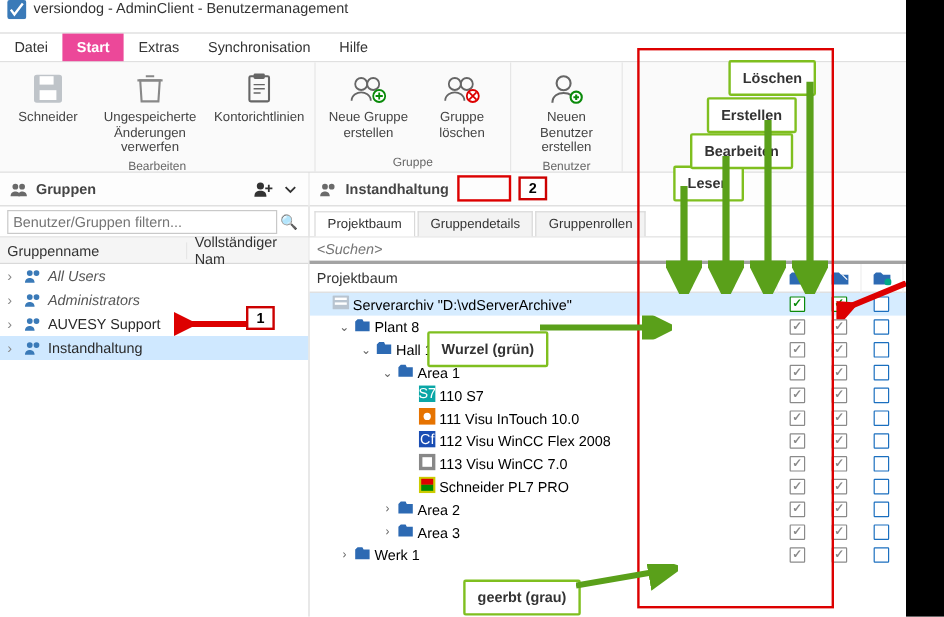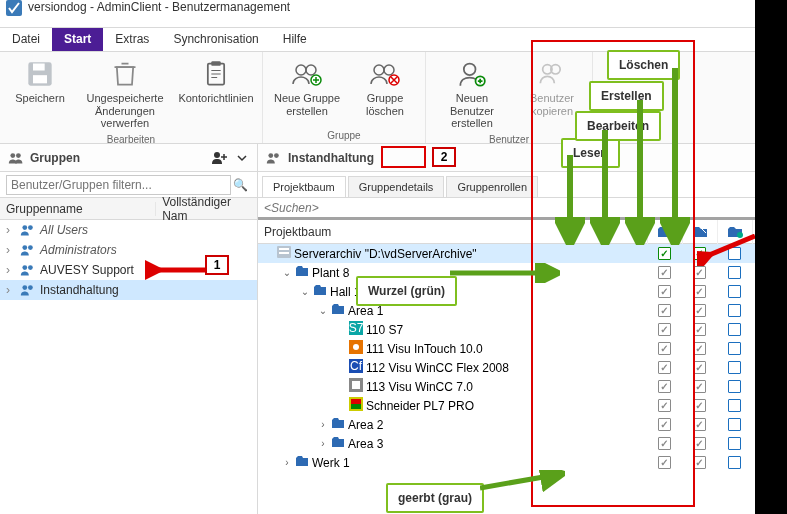--- a/index.html
+++ b/index.html
@@ -6,21 +6,21 @@
 body { background: #fff; width: 787px; height: 514px; position: relative; overflow: hidden; }
 
 
 .titlebar { height: 28px; background: #fff; border-bottom: 1px solid #d9d9d9; display: flex; padding-left: 6px; }
 .titlebar .app-icon { width: 16px; height: 16px; margin-right: 6px; }
 .titlebar .title-text { color: #333; }
 
 
 .menubar { height: 24px; border-bottom: 1px solid #d9d9d9; display: flex; align-items: stretch; }
 .menubar .m-item { padding: 4px 12px; color: #333; cursor: default; }
-.menubar .m-item.active { background: #4c1d95; color: #fff; font-weight: 600; }
+.menubar .m-item.active { background: #ec4899; color: #fff; font-weight: 600; }
 
 
 .ribbon { height: 92px; background: #fafafa; border-bottom: 1px solid #d9d9d9; display: flex; }
 .rgroup { border-right: 1px solid #e6e6e6; display: flex; flex-direction: column; align-items: center; padding: 4px 6px 2px; }
 .rgroup .btns { display: flex; gap: 6px; flex: 1; }
 .rgroup .grp-label { font-size: 10px; color: #666; margin-top: 2px; }
 .rbtn { width: 68px; display: flex; flex-direction: column; align-items: center; justify-content: flex-start; padding: 2px; cursor: pointer; }
 .rbtn .ricon { width: 32px; height: 32px; display: flex; align-items: center; justify-content: center; }
 .rbtn .rlabel { font-size: 11px; color: #444; text-align: center; line-height: 1.15; margin-top: 2px; min-height: 28px; }
 
@@ -116,21 +116,21 @@
   <div class="rgroup">
     <div class="btns">
       <div class="rbtn">
         <div class="ricon">
             <svg width="28" height="28" viewBox="0 0 24 24">
               <rect x="2" y="2" width="20" height="20" rx="2" fill="#bfc4c9"></rect>
               <rect x="6" y="3" width="10" height="6" fill="#fff"></rect>
               <rect x="6" y="13" width="12" height="7" fill="#fff"></rect>
             </svg>
           </div>
-        <div class="rlabel">Speichern</div>
+        <div class="rlabel">Schneider</div>
       </div>
       <div class="rbtn" style="width:90px">
         <div class="ricon">
             <svg width="28" height="28" viewBox="0 0 24 24">
               <path d="M5 6h14l-1 15H6z" fill="none" stroke="#888" stroke-width="1.5"></path>
               <path d="M3 6h18M9 3h6" stroke="#888" stroke-width="1.5"></path>
             </svg>
           </div>
         <div class="rlabel">Ungespeicherte Änderungen verwerfen</div>
       </div>
@@ -183,30 +183,20 @@
       <div class="rbtn" style="width:80px">
         <div class="ricon">
             <svg width="28" height="28" viewBox="0 0 24 24">
               <circle cx="10" cy="8" r="5" fill="none" stroke="#666" stroke-width="1.5"></circle>
               <path d="M2 22c0-5 4-7 8-7s8 2 8 7" fill="none" stroke="#666" stroke-width="1.5"></path>
               <circle cx="19" cy="18" r="4" fill="#fff" stroke="#0a8a0a" stroke-width="1.5"></circle>
               <path d="M19 16v4M17 18h4" stroke="#0a8a0a" stroke-width="1.5"></path>
             </svg>
           </div>
         <div class="rlabel">Neuen Benutzer erstellen</div>
-      </div>
-      <div class="rbtn" style="opacity:.55">
-        <div class="ricon">
-            <svg width="28" height="28" viewBox="0 0 24 24">
-              <circle cx="8" cy="8" r="4" fill="none" stroke="#999" stroke-width="1.5"></circle>
-              <circle cx="15" cy="8" r="4" fill="none" stroke="#999" stroke-width="1.5"></circle>
-              <path d="M2 20c0-4 3-6 6-6s6 2 6 6" fill="none" stroke="#999" stroke-width="1.5"></path>
-            </svg>
-          </div>
-        <div class="rlabel">Benutzer kopieren</div>
       </div>
     </div>
     <div class="grp-label">Benutzer</div>
   </div>
 </div>
 
 <div class="main">
 
   <div class="left">
     <div class="panelhdr">

